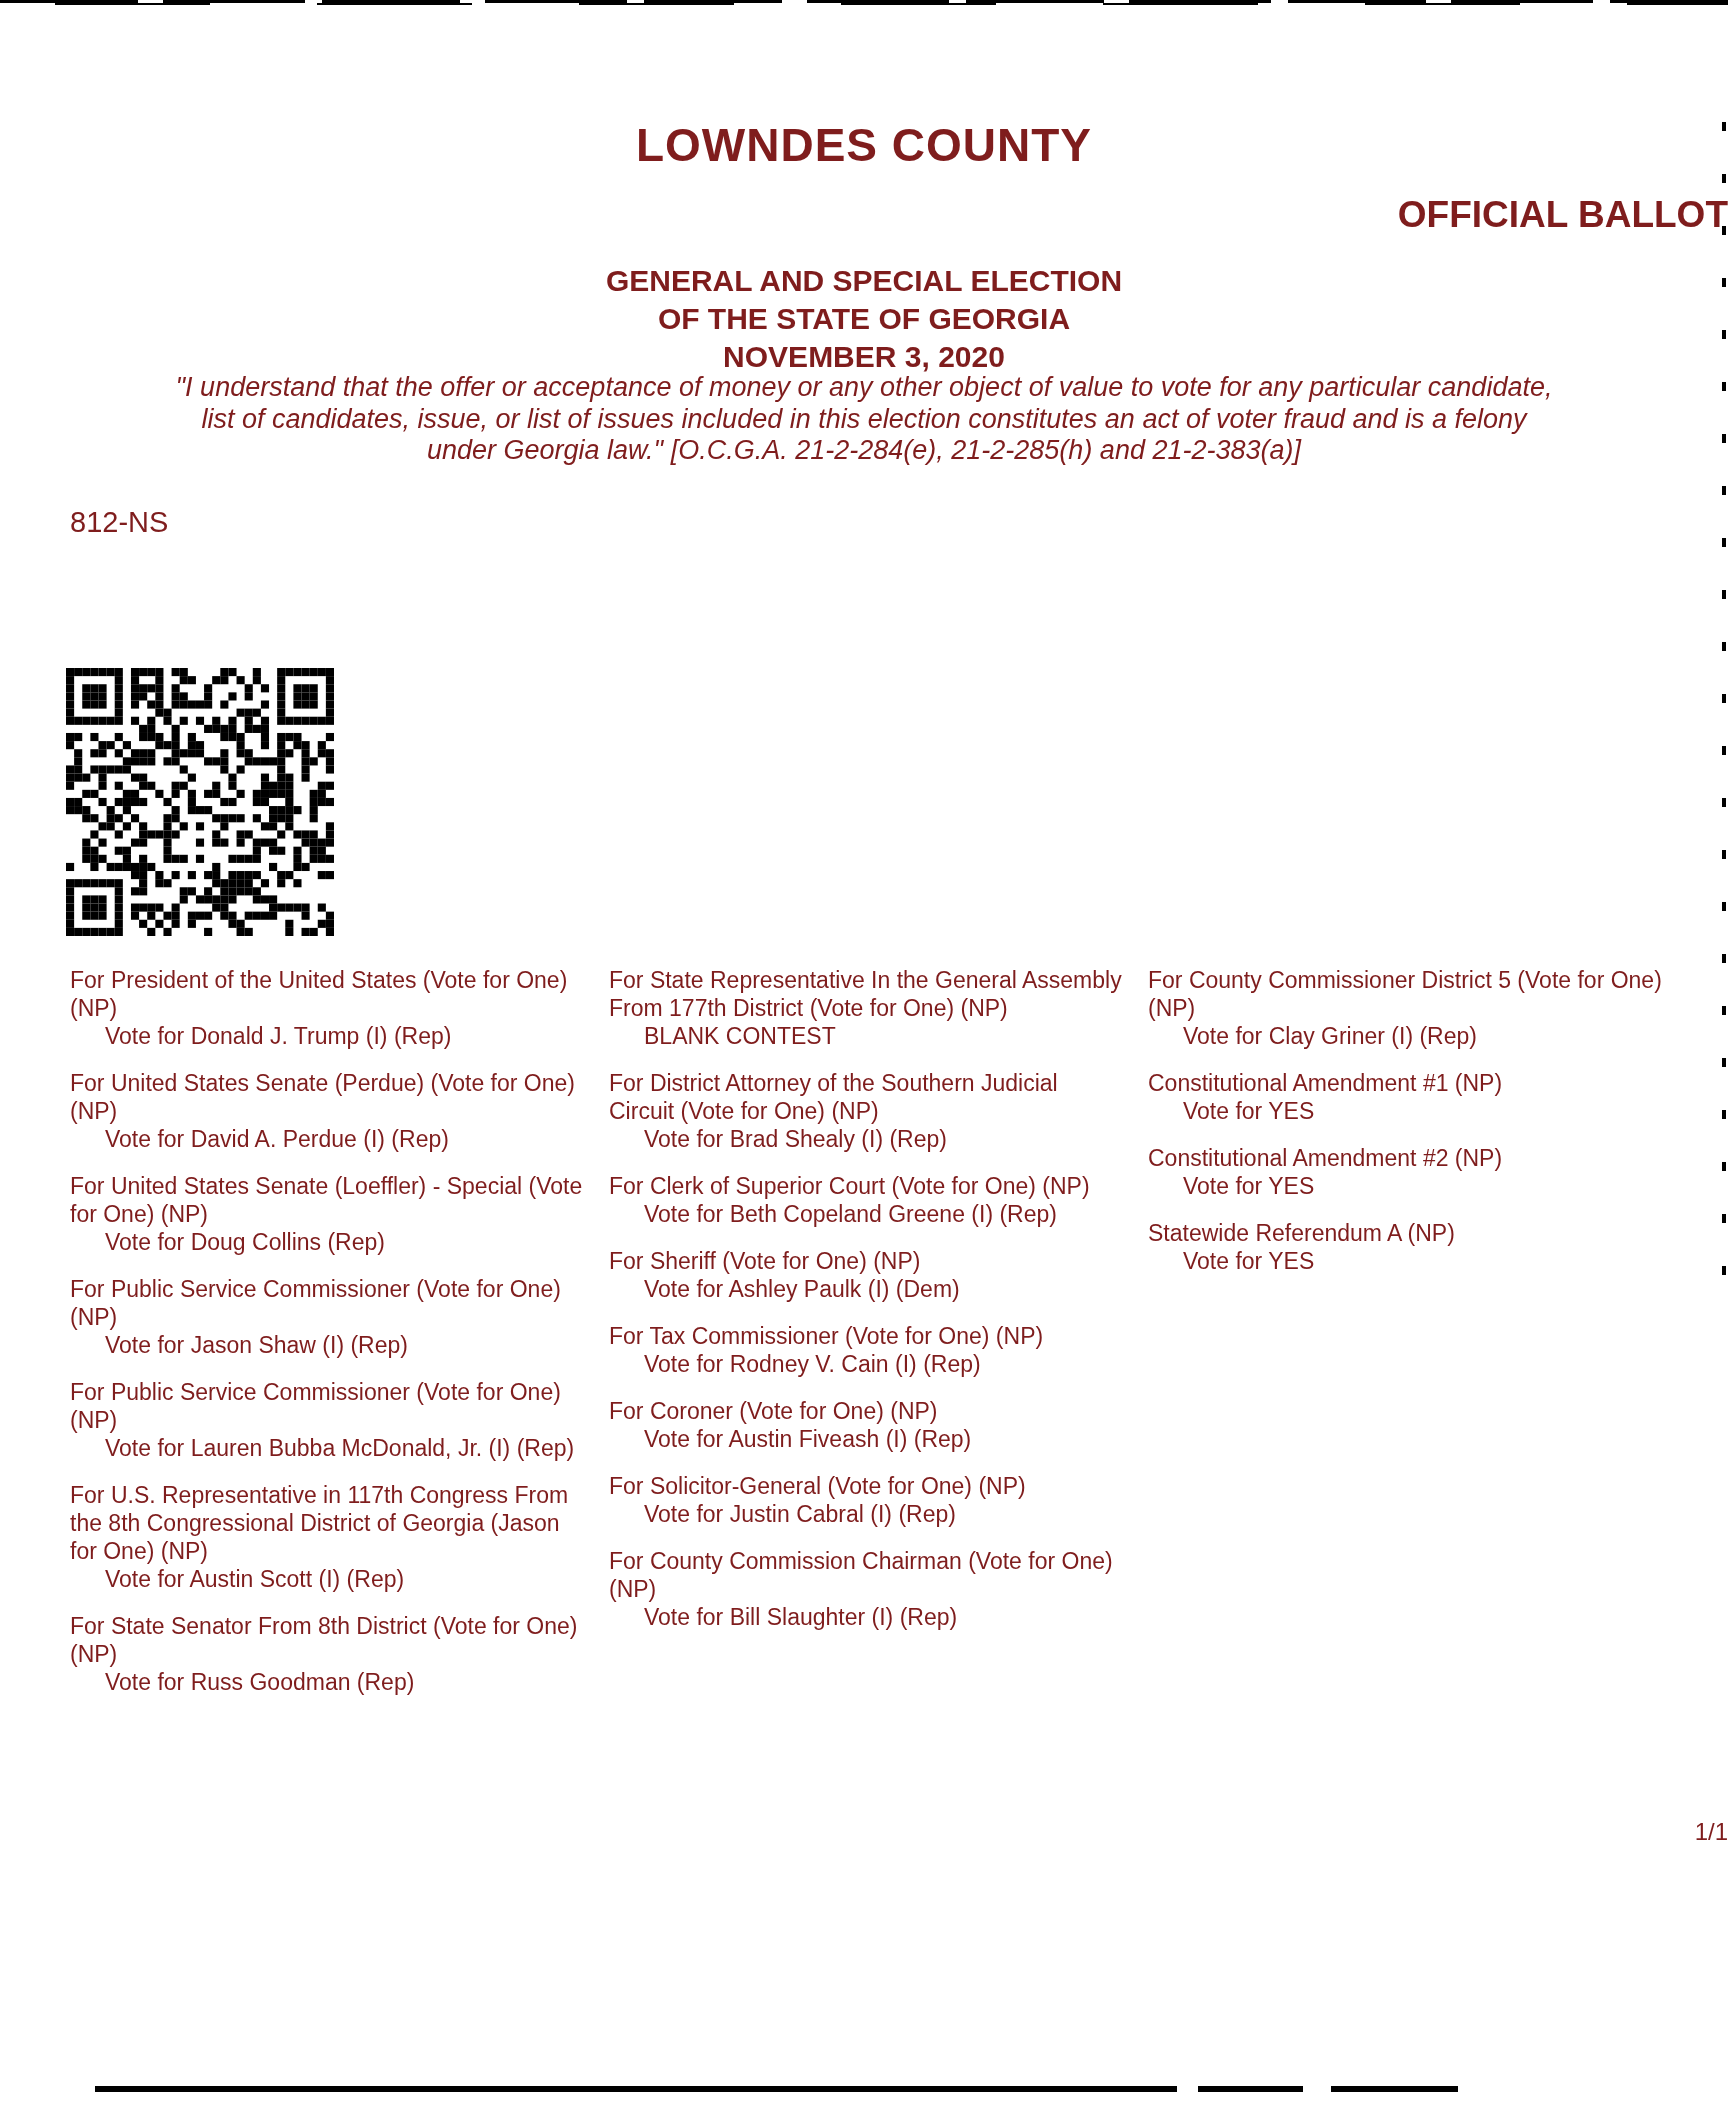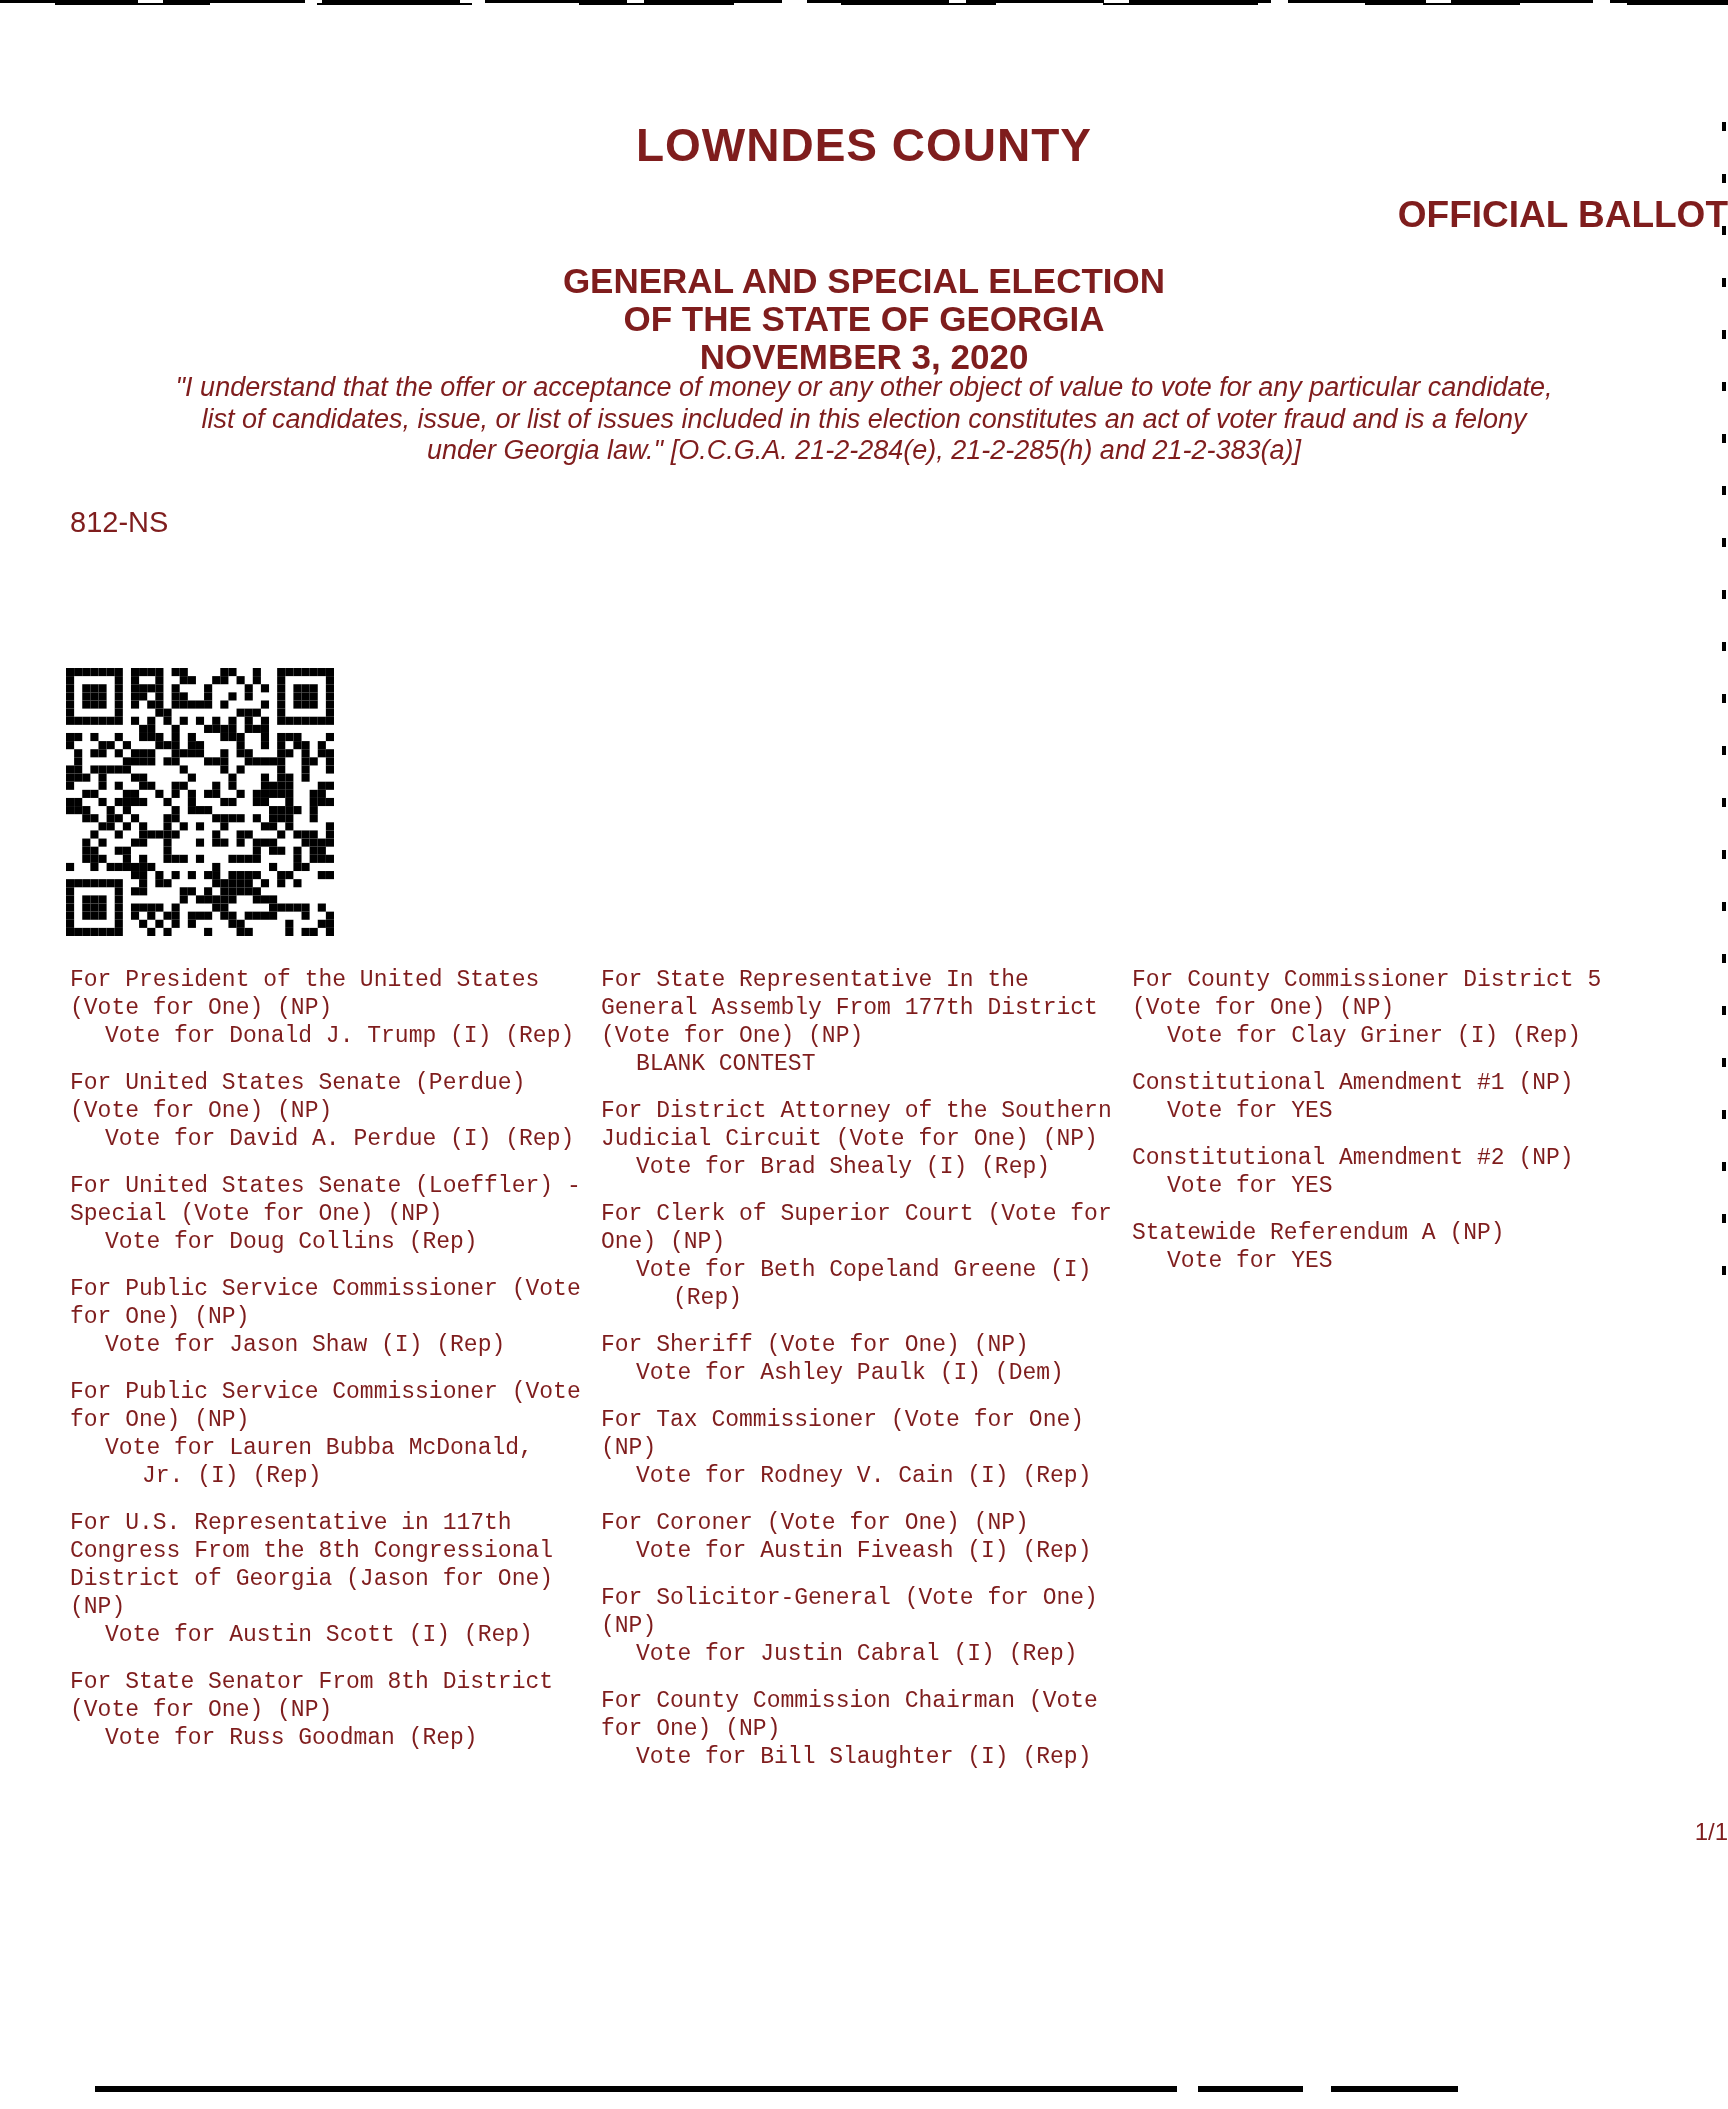--- a/index.html
+++ b/index.html
@@ -4,34 +4,34 @@
 <style>
   html,body { margin:0; padding:0; background:#ffffff; }
   .page {
     position:relative; width:1728px; height:2109px; background:#ffffff;
     color:#7f1d1d; font-family:"Liberation Sans", sans-serif; overflow:hidden;
   }
   
   .hdr { position:absolute; top:118px; left:0; width:100%; text-align:center; font-weight:bold; }
   .t1 { font-size:46px; letter-spacing:1px; margin-bottom:22px; }
   .t2 { font-size:37px; margin-bottom:26px;text-align:right; }
-  .t3 { font-size:35px; line-height:38px; }
+  .t3 { font-size:30px; line-height:38px; }
   
   .disclaimer {
     position:absolute; top:372px; left:64px; width:1600px; text-align:center;
     font-style:italic; font-size:27px; line-height:31.5px; font-weight:500;
   }
   
   .code { position:absolute; top:506px; left:70px; font-size:29px; }
   
   .qr { position:absolute; top:668px; left:66px; width:268px; height:268px; }
   
   .columns {
     position:absolute; top:966px; left:70px; width:1601px;
-    display:flex; gap:16px; font-size:23px; line-height:28px;font-family:Liberation Mono, monospace;
+    display:flex; gap:24px; font-size:23px; line-height:28px;
   }
   .column { width:515px; flex:0 0 515px; }
   .contest { margin-bottom:19px; }
   .office { }
   .vote { padding-left:72px; text-indent:-37px; }
   
   .pageno { position:absolute; top:1818px; left:0; width:100%; text-align:right; font-size:24px; }
   
   .art-top {
     position:absolute; top:0; left:0; width:100%; height:7px;

